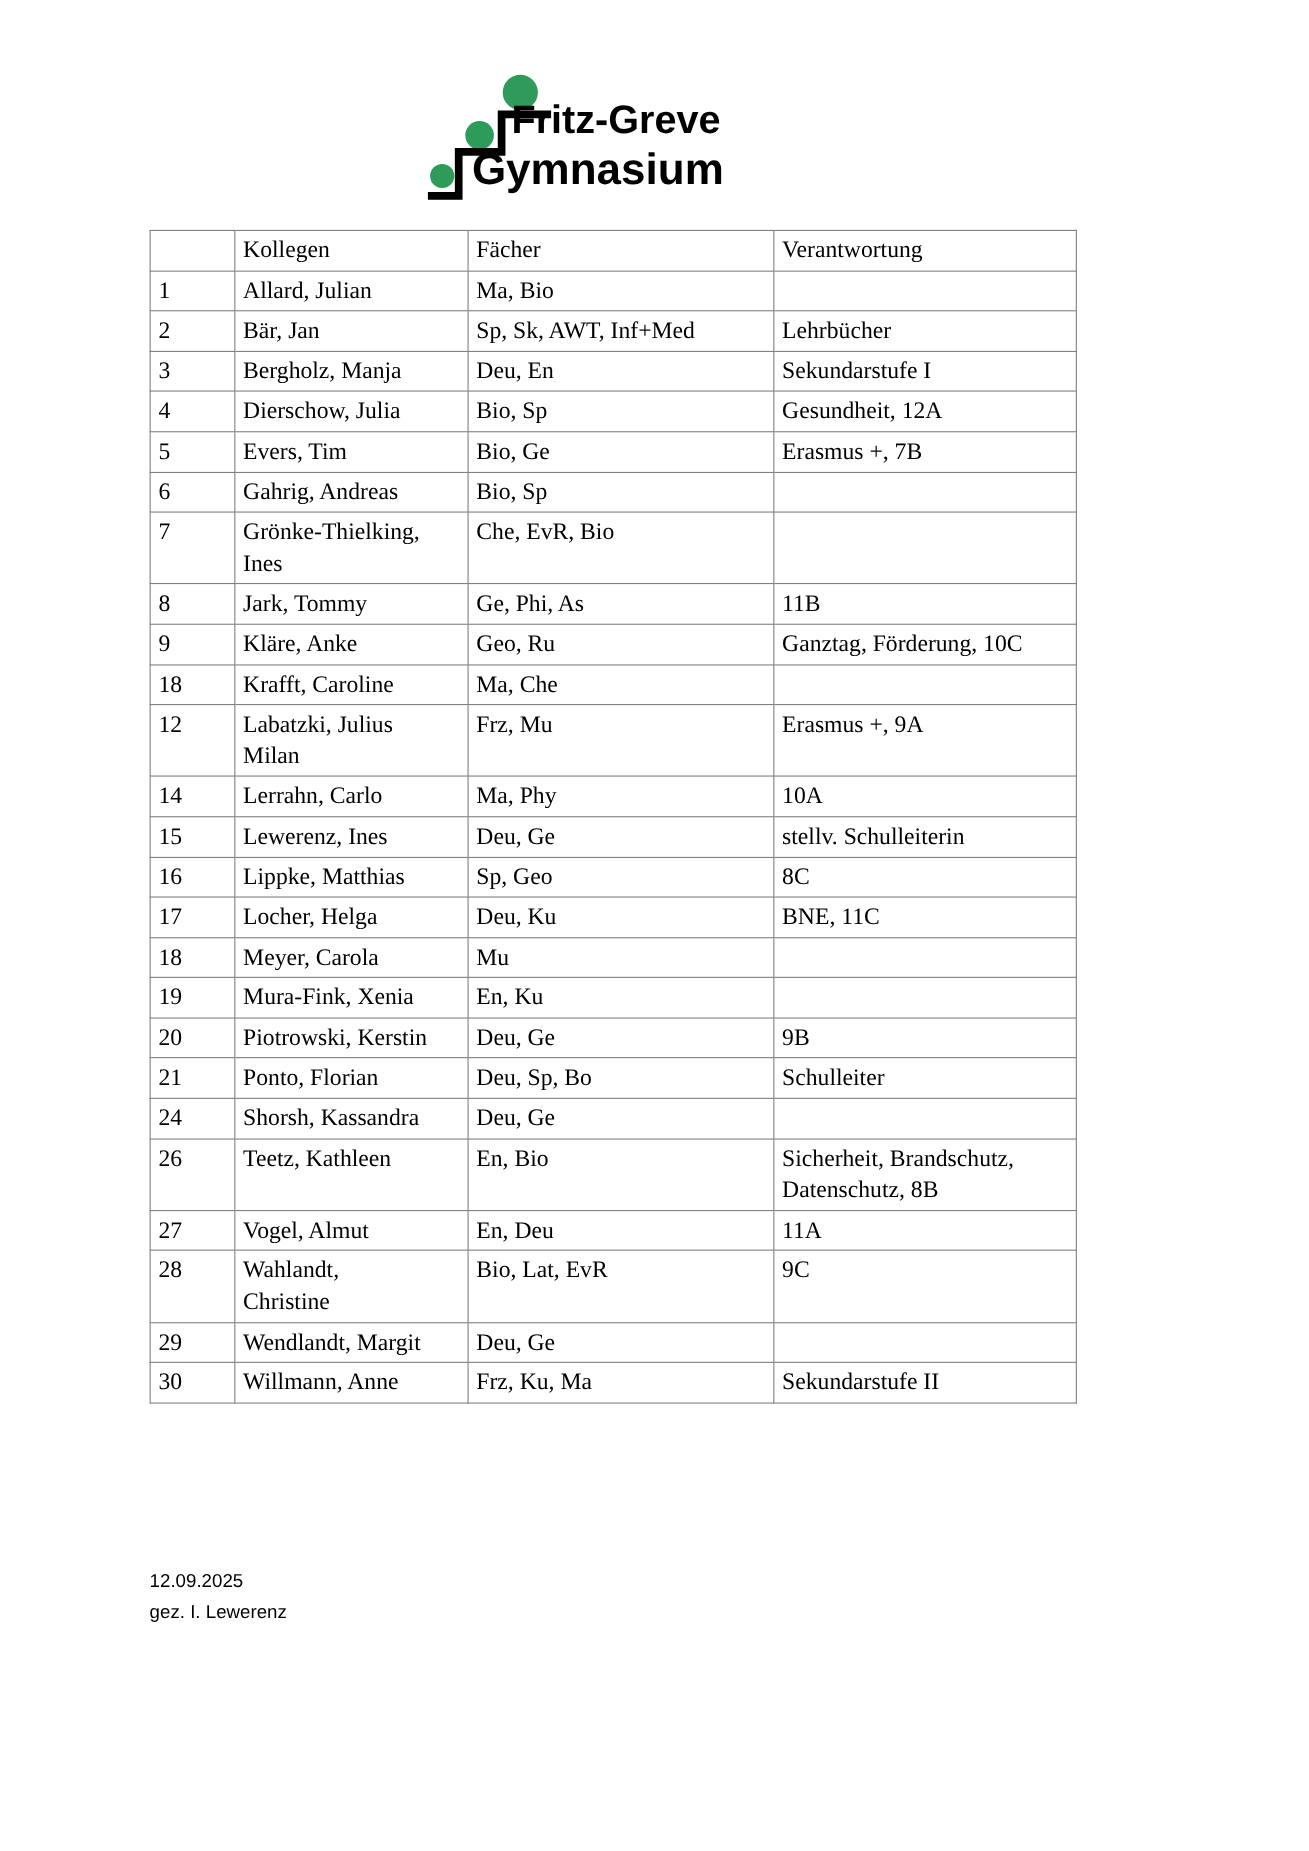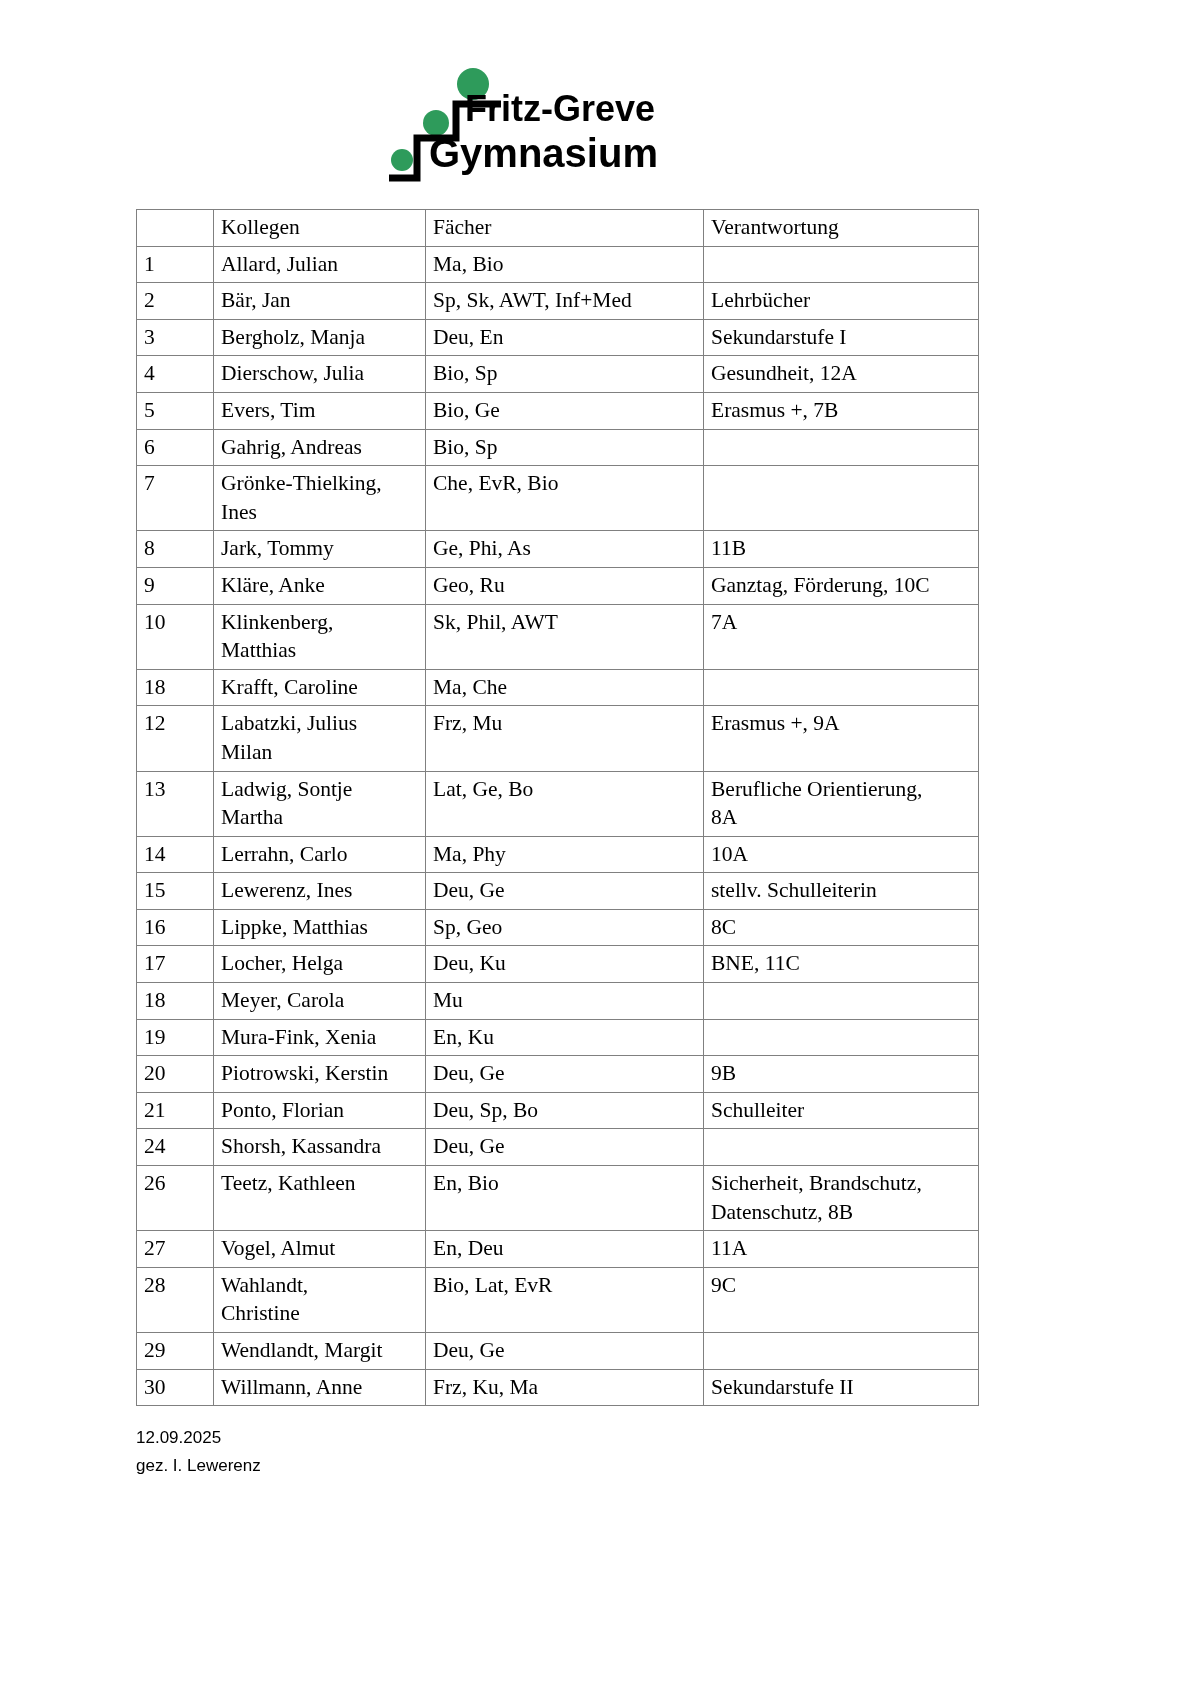--- a/index.html
+++ b/index.html
@@ -158,48 +158,33 @@
         <td>Ge, Phi, As</td>
         <td>11B</td>
       </tr>
       <tr>
         <td>9</td>
         <td>Kläre, Anke</td>
         <td>Geo, Ru</td>
         <td>Ganztag, Förderung, 10C</td>
       </tr>
       <tr>
-        <td>10</td>
-        <td>Klinkenberg,
-Matthias</td>
-        <td>Sk, Phil, AWT</td>
-        <td>7A</td>
-      </tr>
-      <tr>
         <td>18</td>
         <td>Krafft, Caroline</td>
         <td>Ma, Che</td>
         <td></td>
       </tr>
       <tr>
         <td>12</td>
         <td>Labatzki, Julius
 Milan</td>
         <td>Frz, Mu</td>
         <td>Erasmus +, 9A</td>
       </tr>
       <tr>
-        <td>13</td>
-        <td>Ladwig, Sontje
-Martha</td>
-        <td>Lat, Ge, Bo</td>
-        <td>Berufliche Orientierung,
-8A</td>
-      </tr>
-      <tr>
         <td>14</td>
         <td>Lerrahn, Carlo</td>
         <td>Ma, Phy</td>
         <td>10A</td>
       </tr>
       <tr>
         <td>15</td>
         <td>Lewerenz, Ines</td>
         <td>Deu, Ge</td>
         <td>stellv. Schulleiterin</td>

